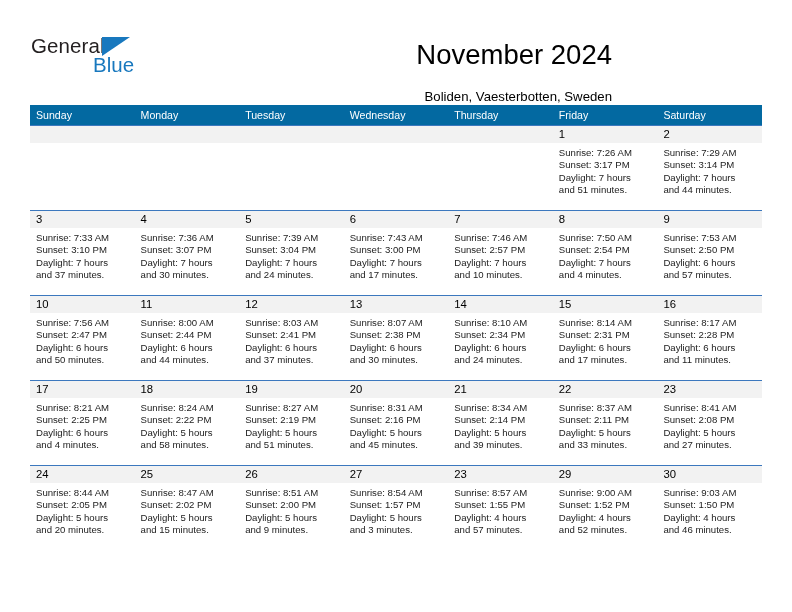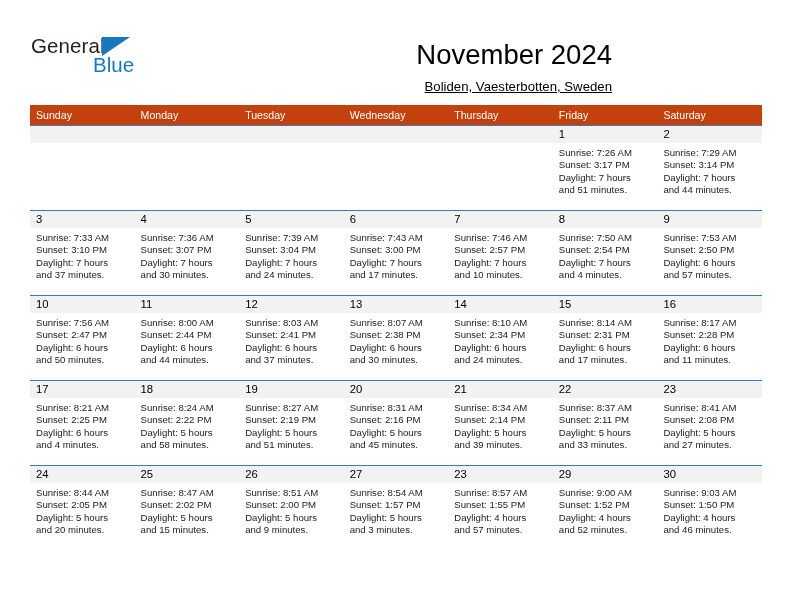--- a/index.html
+++ b/index.html
@@ -75,37 +75,36 @@
     font-size: 27.5px;
     font-weight: normal;
     color: #000000;
     line-height: 34px;
     white-space: nowrap;
   }
   .cal-sub {
     font-size: 13.2px;
     color: #000000;
     line-height: 20px;
-    margin-top: 5px;
+    margin-top: 15px;
     white-space: nowrap;
-    text-decoration: underline;
   }
 
   
   .calendar {
     position: absolute;
     left: 30px;
     top: 105px;
     width: 732px;
     border-collapse: collapse;
     table-layout: fixed;
   }
 
   .calendar th {
-    background: #c2410c;
+    background: #0369a1;
     color: #ffffff;
     font-size: 10.6px;
     font-weight: normal;
     text-align: left;
     padding: 4px 0 4px 6px;
     height: 12px;
     border: none;
   }
 
   .week-row > td {

